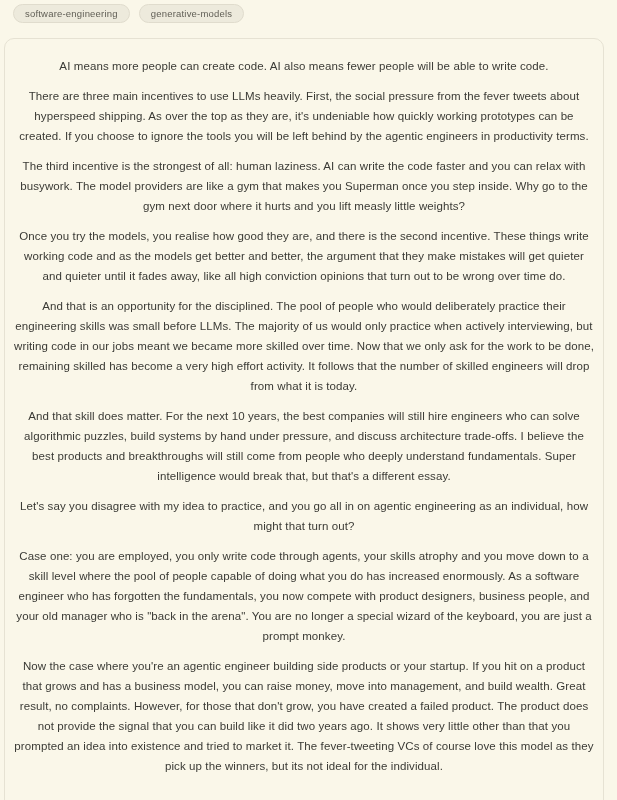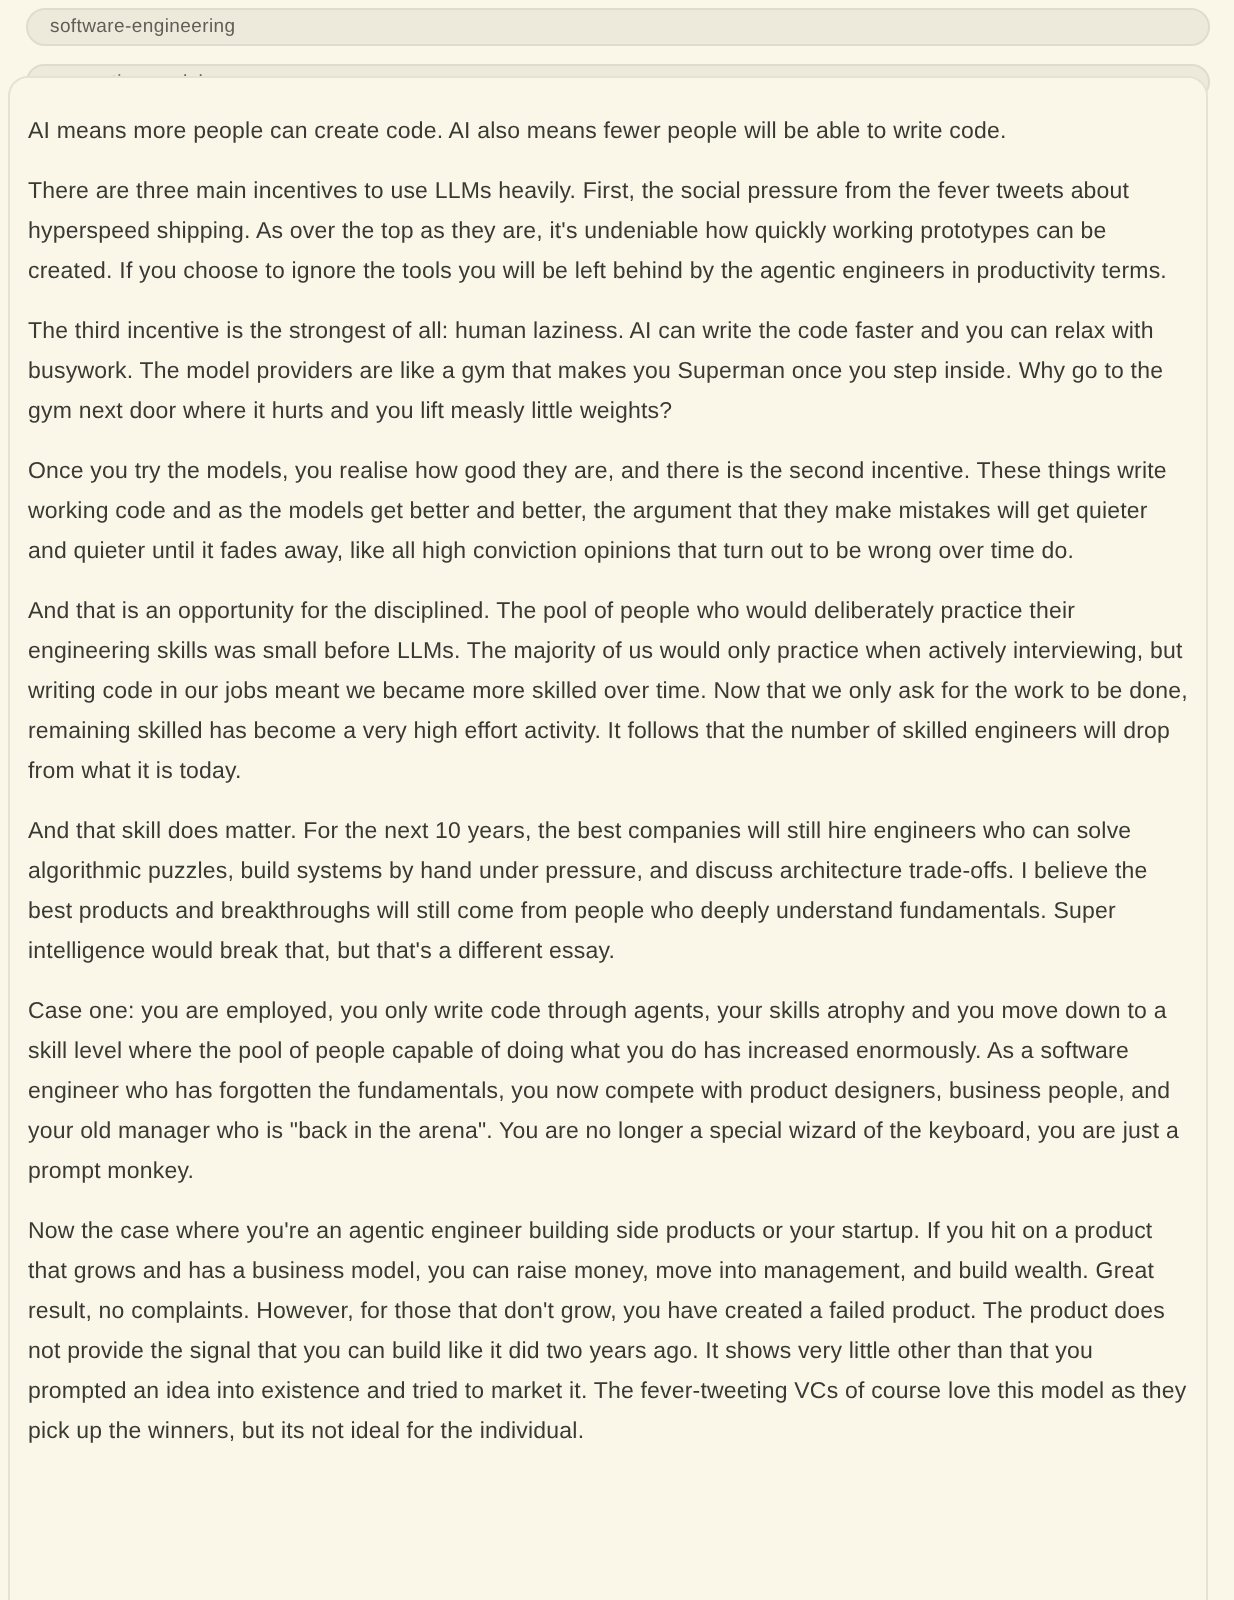--- a/index.html
+++ b/index.html
@@ -11,21 +11,20 @@
     height: 800px;
     overflow: hidden;
     background: #faf7e9;
     font-family: "Liberation Sans", sans-serif;
     position: relative;
   }
   .tag-list {
     display: flex;
     gap: 9px;
     padding: 4px 12px 0 13px;
-    flex-direction: column;
   }
   .tag {
     display: inline-block;
     font-size: 9.5px;
     line-height: 1;
     color: #605e55;
     background: #edeadc;
     border: 1px solid #e0dccd;
     border-radius: 999px;
     padding: 4px 11px 3px 11px;
@@ -44,37 +43,39 @@
     border-radius: 10px;
     background: #faf7e9;
     padding: 17px 9px 0 9px;
   }
   .article-card p {
     margin: 0 0 10px 0;
     font-size: 11.5px;
     line-height: 20px;
     color: #3a3a35;
     letter-spacing: 0.1px;
+    text-align: center;
   }
 </style>
 </head>
 <body>
 
 <div>
 
   <div class="tag-list">
     <span class="tag">software-engineering</span>
     <span class="tag">generative-models</span>
   </div>
 
   <div class="article-card">
     <p>AI means more people can create code. AI also means fewer people will be able to write code.</p>
     <p>There are three main incentives to use LLMs heavily. First, the social pressure from the fever tweets about hyperspeed shipping. As over the top as they are, it's undeniable how quickly working prototypes can be created. If you choose to ignore the tools you will be left behind by the agentic engineers in productivity terms.</p>
     <p>The third incentive is the strongest of all: human laziness. AI can write the code faster and you can relax with busywork. The model providers are like a gym that makes you Superman once you step inside. Why go to the gym next door where it hurts and you lift measly little weights?</p>
     <p>Once you try the models, you realise how good they are, and there is the second incentive. These things write working code and as the models get better and better, the argument that they make mistakes will get quieter and quieter until it fades away, like all high conviction opinions that turn out to be wrong over time do.</p>
     <p>And that is an opportunity for the disciplined. The pool of people who would deliberately practice their engineering skills was small before LLMs. The majority of us would only practice when actively interviewing, but writing code in our jobs meant we became more skilled over time. Now that we only ask for the work to be done, remaining skilled has become a very high effort activity. It follows that the number of skilled engineers will drop from what it is today.</p>
     <p>And that skill does matter. For the next 10 years, the best companies will still hire engineers who can solve algorithmic puzzles, build systems by hand under pressure, and discuss architecture trade-offs. I believe the best products and breakthroughs will still come from people who deeply understand fundamentals. Super intelligence would break that, but that's a different essay.</p>
+    <p>Let's say you disagree with my idea to practice, and you go all in on agentic engineering as an individual, how might that turn out?</p>
     <p>Case one: you are employed, you only write code through agents, your skills atrophy and you move down to a skill level where the pool of people capable of doing what you do has increased enormously. As a software engineer who has forgotten the fundamentals, you now compete with product designers, business people, and your old manager who is "back in the arena". You are no longer a special wizard of the keyboard, you are just a prompt monkey.</p>
     <p>Now the case where you're an agentic engineer building side products or your startup. If you hit on a product that grows and has a business model, you can raise money, move into management, and build wealth. Great result, no complaints. However, for those that don't grow, you have created a failed product. The product does not provide the signal that you can build like it did two years ago. It shows very little other than that you prompted an idea into existence and tried to market it. The fever-tweeting VCs of course love this model as they pick up the winners, but its not ideal for the individual.</p>
 
   </div>
 
 </div>
 
 </body></html>

